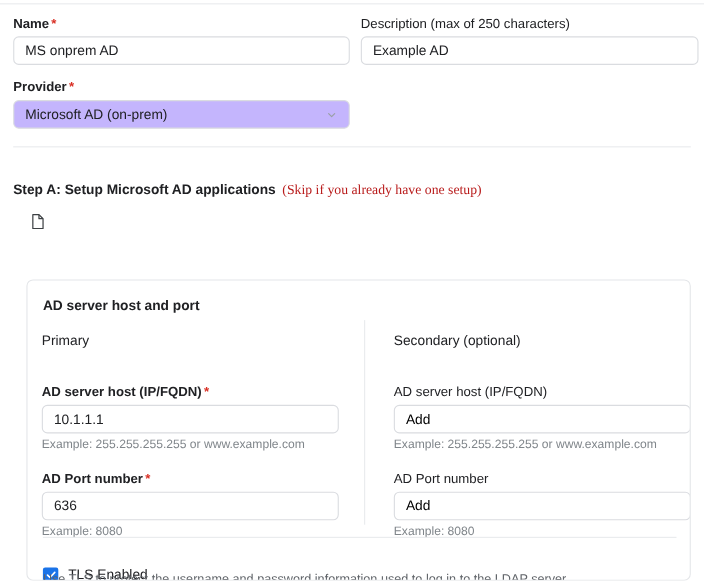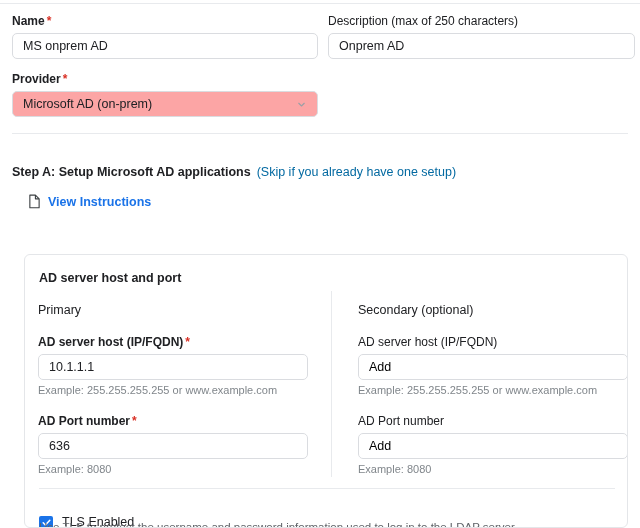--- a/index.html
+++ b/index.html
@@ -68,21 +68,21 @@
     white-space: nowrap;
     overflow: hidden;
   }
   .text-input.placeholder {
     color: #000000;
   }
   .select-input {
     height: 26px;
     border: 1px solid #dadce0;
     border-radius: 5px;
-    background: #fca5a5;
+    background: #c4b5fd;
     font-size: 12.5px;
     color: #202124;
     padding: 0 10px;
     display: flex;
     align-items: center;
     justify-content: space-between;
     white-space: nowrap;
   }
   .chevron {
     width: 11px; height: 11px;
@@ -124,23 +124,24 @@
     line-height: 16px;
     white-space: nowrap;
   }
   #step-a { top: 164px; }
   #step-b { top: 226px; }
   .step-title {
     font-weight: bold;
     color: #202124;
   }
   .step-hint {
-    color: #0369a1;
+    color: #b91c1c;
     font-weight: normal;
     margin-left: 6px;
+    font-family: Liberation Serif, serif;
   }
 
   .instructions-link {
     position: absolute;
     left: 28px; top: 194px;
     display: flex;
     align-items: center;
     gap: 7px;
     cursor: pointer;
   }
@@ -188,21 +189,21 @@
     position: absolute;
     top: 48px;
   }
   .col.primary { left: 13px; width: 270px; }
   .col.secondary { left: 333px; width: 270px; }
 
   .col-heading {
     font-size: 12.5px;
     color: #202124;
     line-height: 15px;
-    margin-bottom: 17px;
+    margin-bottom: 31px;
     white-space: nowrap;
   }
 
   .form-group { margin-bottom: 17px; }
   .form-group .text-input { height: 26px; }
   .example {
     font-size: 11px;
     color: #80868b;
     line-height: 13px;
     margin-top: 4px;
@@ -259,21 +260,21 @@
 
     <div class="col-left-top">
       <div class="field-label">
         <span>Name</span><span class="req">*</span>
       </div>
       <div class="text-input">MS onprem AD</div>
     </div>
 
     <div class="col-right-top">
       <div class="field-label label-normal">Description (max of 250 characters)</div>
-      <div class="text-input">Onprem AD</div>
+      <div class="text-input">Example AD</div>
     </div>
 
     <div class="provider-block">
       <div class="field-label">
         <span>Provider</span><span class="req">*</span>
       </div>
       <div class="select-input">
         <span>Microsoft AD (on-prem)</span>
         <span class="chevron">
           <svg viewBox="0 0 16 16" fill="none" stroke="currentColor" stroke-width="1.6" stroke-linecap="round" stroke-linejoin="round">
@@ -290,21 +291,20 @@
     <span class="step-title">Step A: Setup Microsoft AD applications</span><span class="step-hint">(Skip if you already have one setup)</span>
   </div>
 
   <div class="instructions-link">
     <span class="doc-icon">
       <svg viewBox="0 0 14 16" fill="none" stroke="currentColor" stroke-width="1.2" stroke-linejoin="round">
           <path d="M2 1.2 h6 l4 4 v9.6 h-10 z"></path>
           <path d="M8 1.2 v4 h4"></path>
         </svg>
     </span>
-    <span class="link-text">View Instructions</span>
   </div>
 
 
   <div class="card">
     <div class="card-title">AD server host and port</div>
 
     <div class="col-divider"></div>
 
     <div class="col primary">
       <div class="col-heading">Primary</div>

